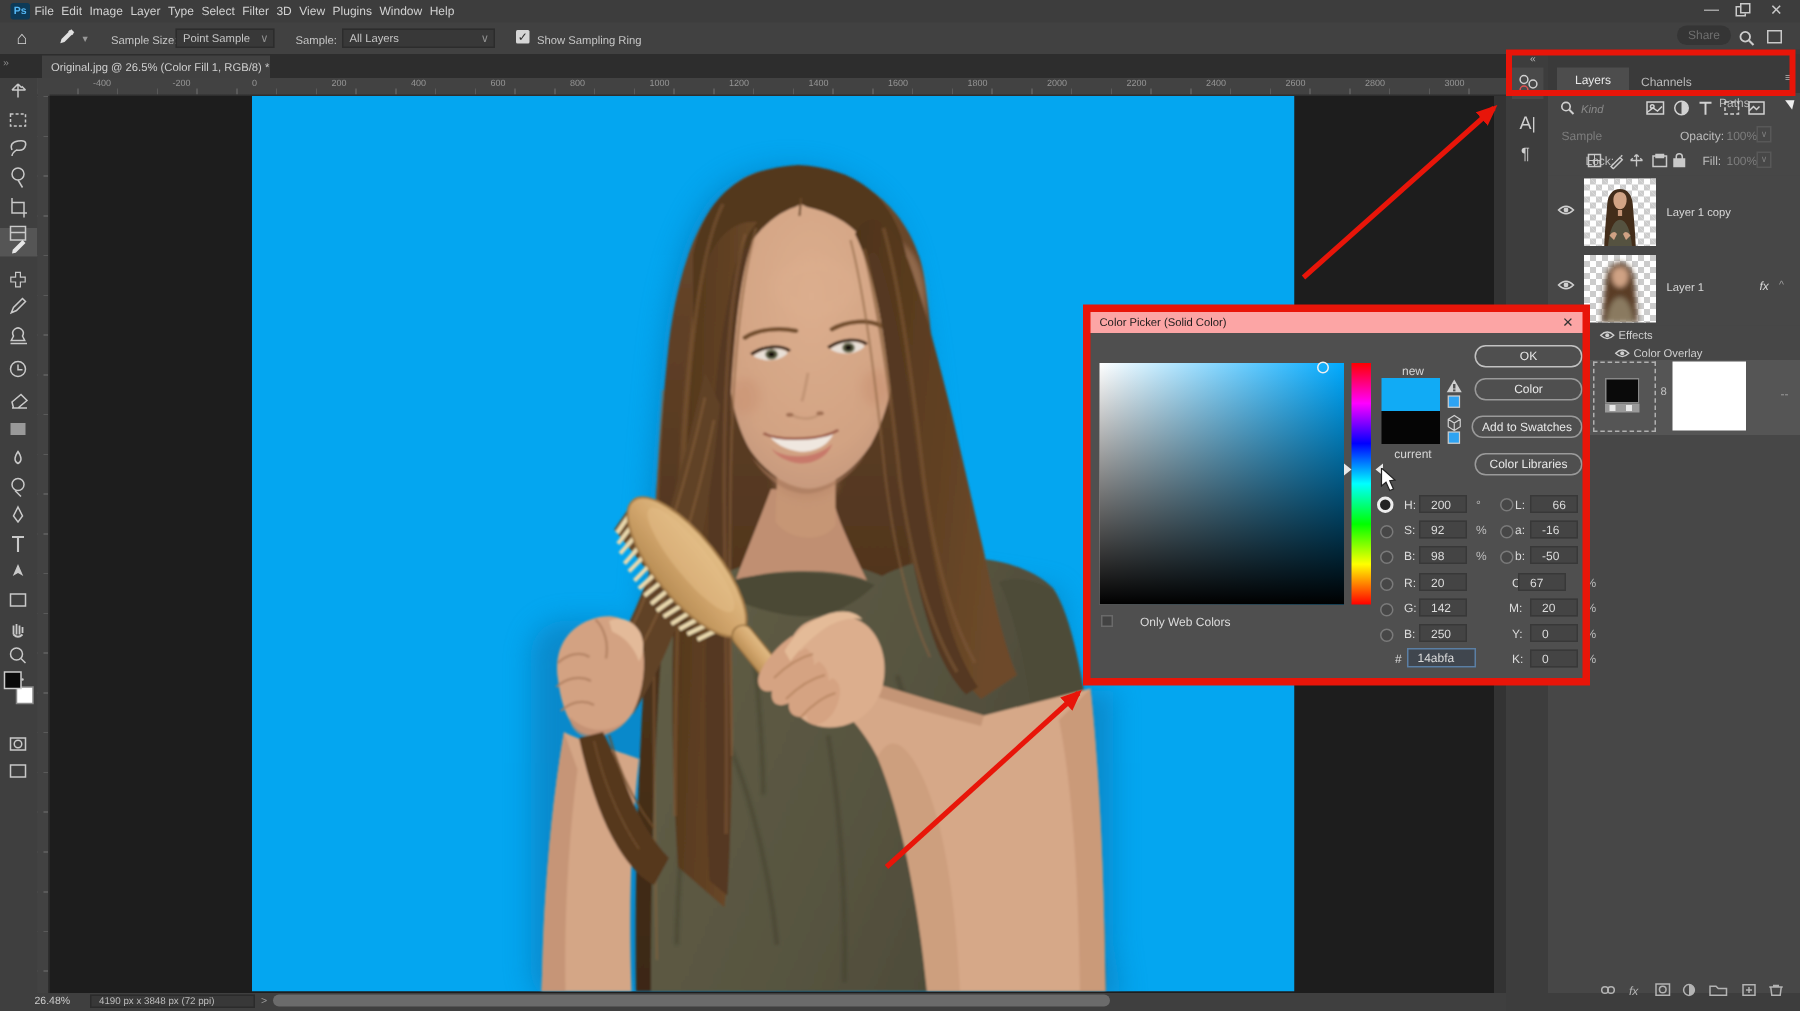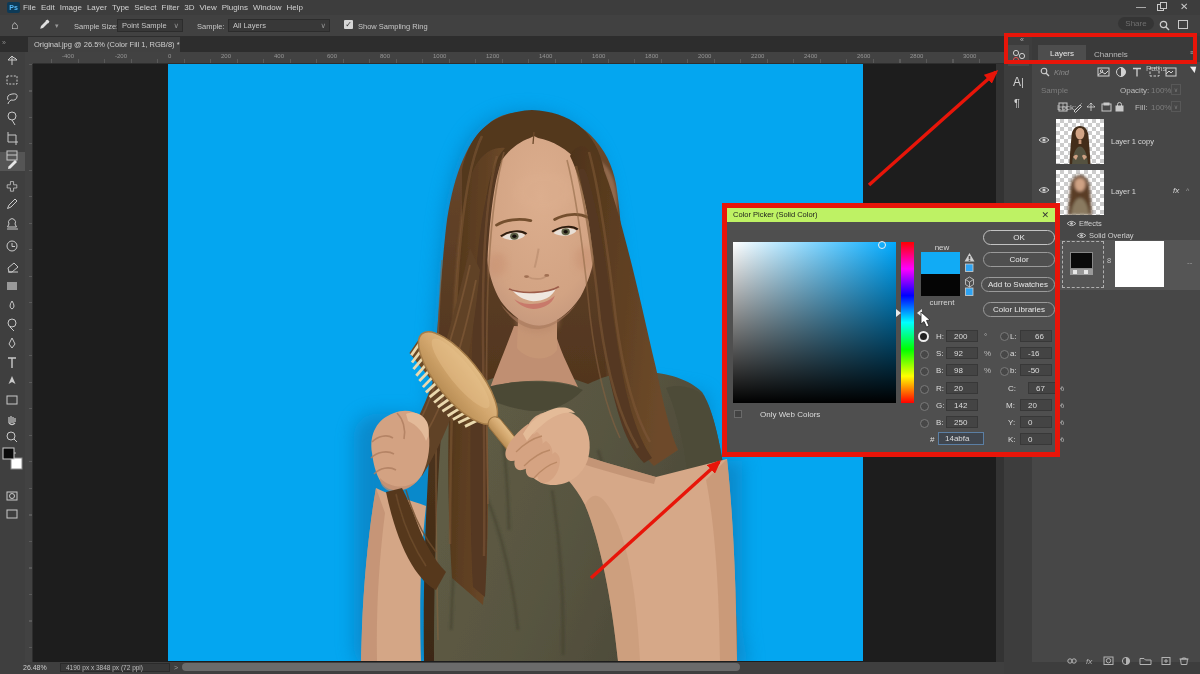--- a/index.html
+++ b/index.html
@@ -457,21 +457,21 @@
     <svg style="position:absolute;left:34px;top:184px;" width="11" height="7" viewBox="0 0 12 8">
         <path d="M1 4 q5-5 10 0 q-5 5 -10 0 z" fill="none" stroke="#cfcfcf"></path>
         <circle cx="6" cy="4" r="1.5" fill="#cfcfcf"></circle>
       </svg>
     <span style="position:absolute;left:47px;top:183px;color:#d0d0d0;font-size:7.5px;">Effects</span>
 
     <svg style="position:absolute;left:44px;top:196px;" width="11" height="7" viewBox="0 0 12 8">
         <path d="M1 4 q5-5 10 0 q-5 5 -10 0 z" fill="none" stroke="#cfcfcf"></path>
         <circle cx="6" cy="4" r="1.5" fill="#cfcfcf"></circle>
       </svg>
-    <span style="position:absolute;left:57px;top:195px;color:#d0d0d0;font-size:7.5px;">Solid Overlay</span>
+    <span style="position:absolute;left:57px;top:195px;color:#d0d0d0;font-size:7.5px;">Color Overlay</span>
 
     <div style="position:absolute;left:0;top:204px;width:168px;height:50px;background:#555555;"></div>
     <div style="position:absolute;left:30px;top:205px;width:42px;height:47px;border:1px dashed #b0b0b0;"></div>
     <div style="position:absolute;left:38px;top:216px;width:23px;height:17px;background:#0a0a0a;border:1px solid #888888;"></div>
     <div style="position:absolute;left:38px;top:233px;width:23px;height:6px;background:#9a9a9a;"></div>
     <div style="position:absolute;left:41px;top:234px;width:4px;height:4px;background:#e8e8e8;"></div>
     <div style="position:absolute;left:52px;top:234px;width:4px;height:4px;background:#e8e8e8;"></div>
     <span style="position:absolute;left:75px;top:220px;color:#c2c2c2;font-size:7.5px;">8</span>
     <div style="position:absolute;left:83px;top:205px;width:49px;height:46px;background:#ffffff;"></div>
     <span style="position:absolute;left:155px;top:222px;color:#9f9f9f;font-size:8px;">--</span>
@@ -497,21 +497,21 @@
 
   <div class="abs" style="left:0;top:662px;width:1004px;height:12px;background:#3f3f3f;" id="statusbar">
     <span style="position:absolute;left:23px;top:2px;font-size:7px;color:#cdcdcd;">26.48%</span>
     <span style="position:absolute;left:60px;top:1px;width:110px;height:9px;background:#383838;border:1px solid #2b2b2b;"></span>
     <span style="position:absolute;left:66px;top:2px;font-size:6.5px;color:#bdbdbd;">4190 px x 3848 px (72 ppi)</span>
     <span style="position:absolute;left:174px;top:2px;font-size:7px;color:#9d9d9d;">&gt;</span>
     <span style="position:absolute;left:182px;top:1px;width:558px;height:8px;background:#6b6b6b;border-radius:4px;"></span>
   </div>
 
   <div class="abs" id="dialog" style="left:726px;top:208px;width:330px;height:245px;background:#4f4f4f;font-size:8px;color:#dcdcdc;">
-    <div style="position:absolute;left:0;top:0;width:330px;height:14px;background:#bef264;color:#1c1c1c;font-size:7.5px;line-height:14px;padding-left:7px;">Color Picker (Solid Color)<span style="position:absolute;right:7px;top:0;color:#333;font-size:9px;">✕</span></div>
+    <div style="position:absolute;left:0;top:0;width:330px;height:14px;background:#fca5a5;color:#1c1c1c;font-size:7.5px;line-height:14px;padding-left:7px;">Color Picker (Solid Color)<span style="position:absolute;right:7px;top:0;color:#333;font-size:9px;">✕</span></div>
 
     <div style="position:absolute;left:7px;top:34px;width:163px;height:161px;background:linear-gradient(to bottom,rgba(0,0,0,0) 0%,#000 100%),linear-gradient(to right,#ffffff 0%,#00aaff 100%);"></div>
     <div style="position:absolute;left:152px;top:33px;width:8px;height:8px;border:1.3px solid #f0f0f0;border-radius:50%;"></div>
 
     <div style="position:absolute;left:175px;top:34px;width:13px;height:161px;background:linear-gradient(to bottom,#ff0000 0%,#ff00ff 16.7%,#0000ff 33.3%,#00ffff 50%,#00ff00 66.7%,#ffff00 83.3%,#ff0000 100%);"></div>
     <svg style="position:absolute;left:169px;top:100px;" width="28" height="10" viewBox="0 0 28 10">
         <path d="M1 1 l5 4 l-5 4 z" fill="#e8e8e8"></path>
         <path d="M27 1 l-5 4 l5 4 z" fill="#e8e8e8"></path>
       </svg>
     <svg style="position:absolute;left:194px;top:104px;" width="11" height="16" viewBox="0 0 11 16">
@@ -565,21 +565,21 @@
     <div class="rad" style="left:274px;top:124px;"></div>
     <span style="position:absolute;left:284px;top:124px;">L:</span>
       <span class="fld" style="left:294px;top:122px;text-align:center;">66</span>
     <div class="rad" style="left:274px;top:142px;"></div>
     <span style="position:absolute;left:284px;top:141px;">a:</span>
       <span class="fld" style="left:294px;top:139px;">-16</span>
     <div class="rad" style="left:274px;top:159px;"></div>
     <span style="position:absolute;left:284px;top:158px;">b:</span>
       <span class="fld" style="left:294px;top:156px;">-50</span>
     <span style="position:absolute;left:282px;top:176px;">C:</span>
-      <span class="fld" style="left:302px;top:174px;">67</span>
+      <span class="fld" style="left:286px;top:174px;">67</span>
       <span style="position:absolute;left:331px;top:176px;color:#bbbbbb;">%</span>
     <span style="position:absolute;left:280px;top:193px;">M:</span>
       <span class="fld" style="left:294px;top:191px;">20</span>
       <span style="position:absolute;left:331px;top:193px;color:#bbbbbb;">%</span>
     <span style="position:absolute;left:282px;top:210px;">Y:</span>
       <span class="fld" style="left:294px;top:208px;">0</span>
       <span style="position:absolute;left:331px;top:210px;color:#bbbbbb;">%</span>
     <span style="position:absolute;left:282px;top:227px;">K:</span>
       <span class="fld" style="left:294px;top:225px;">0</span>
       <span style="position:absolute;left:331px;top:227px;color:#bbbbbb;">%</span>

